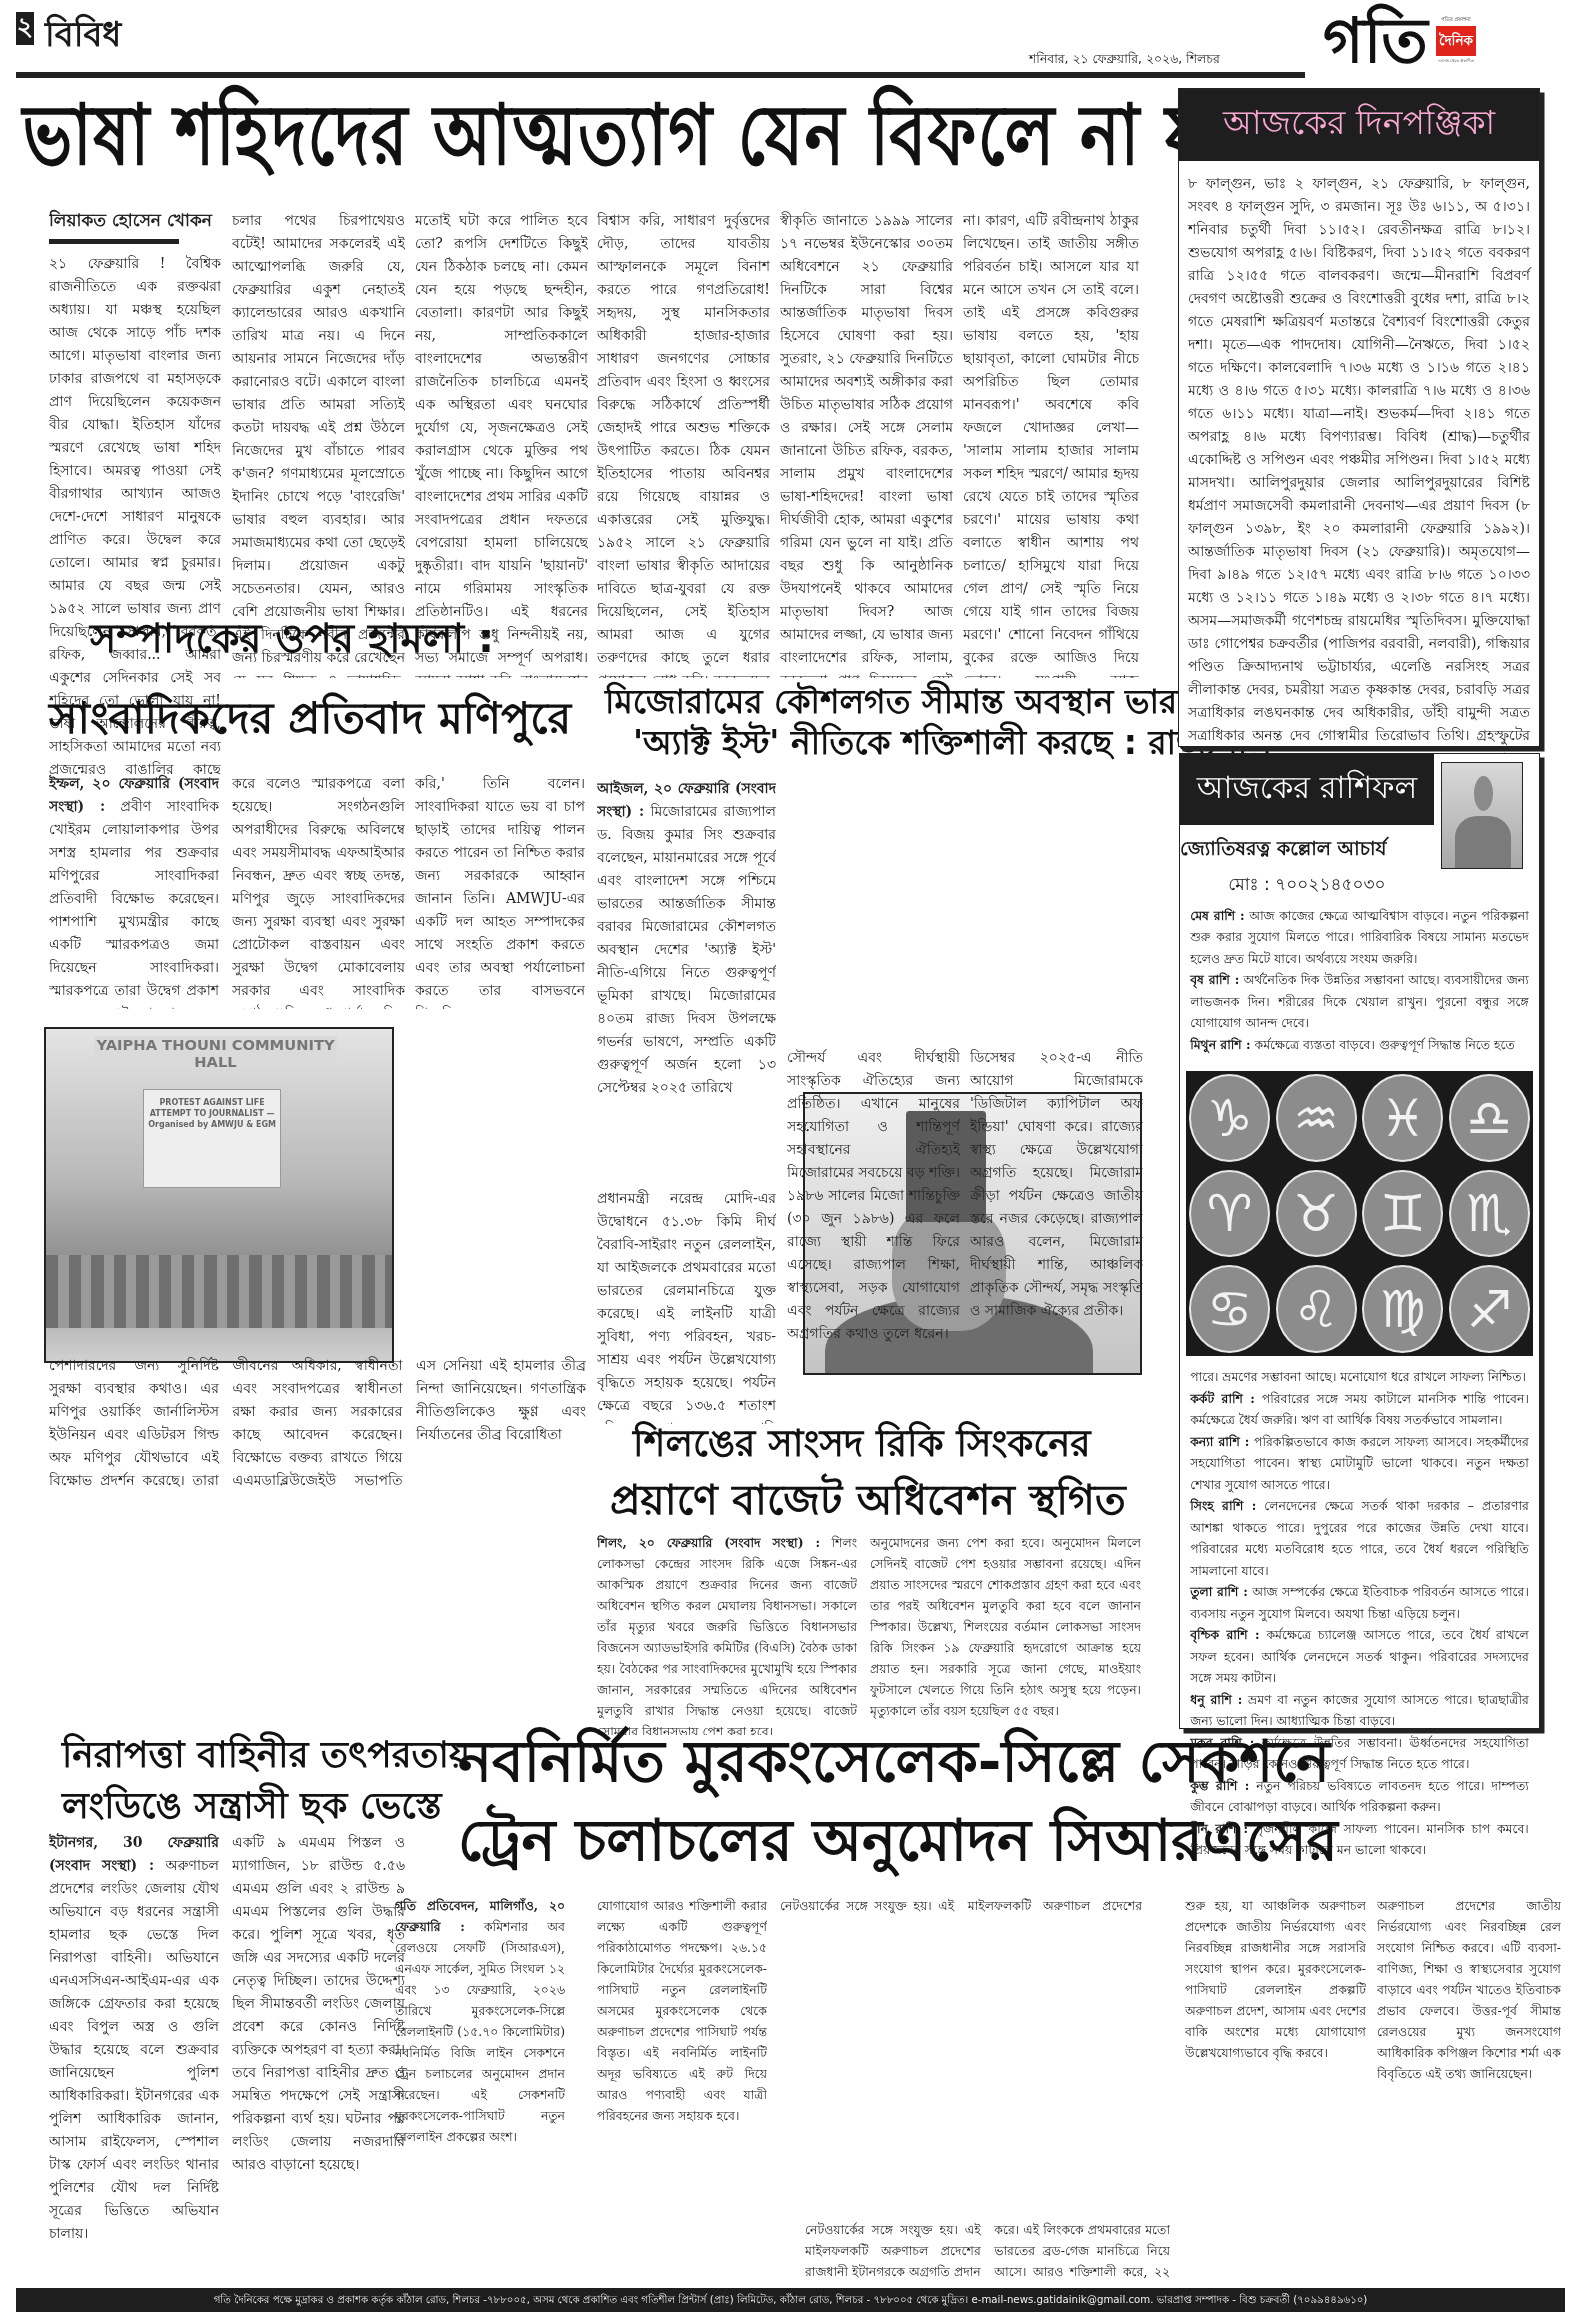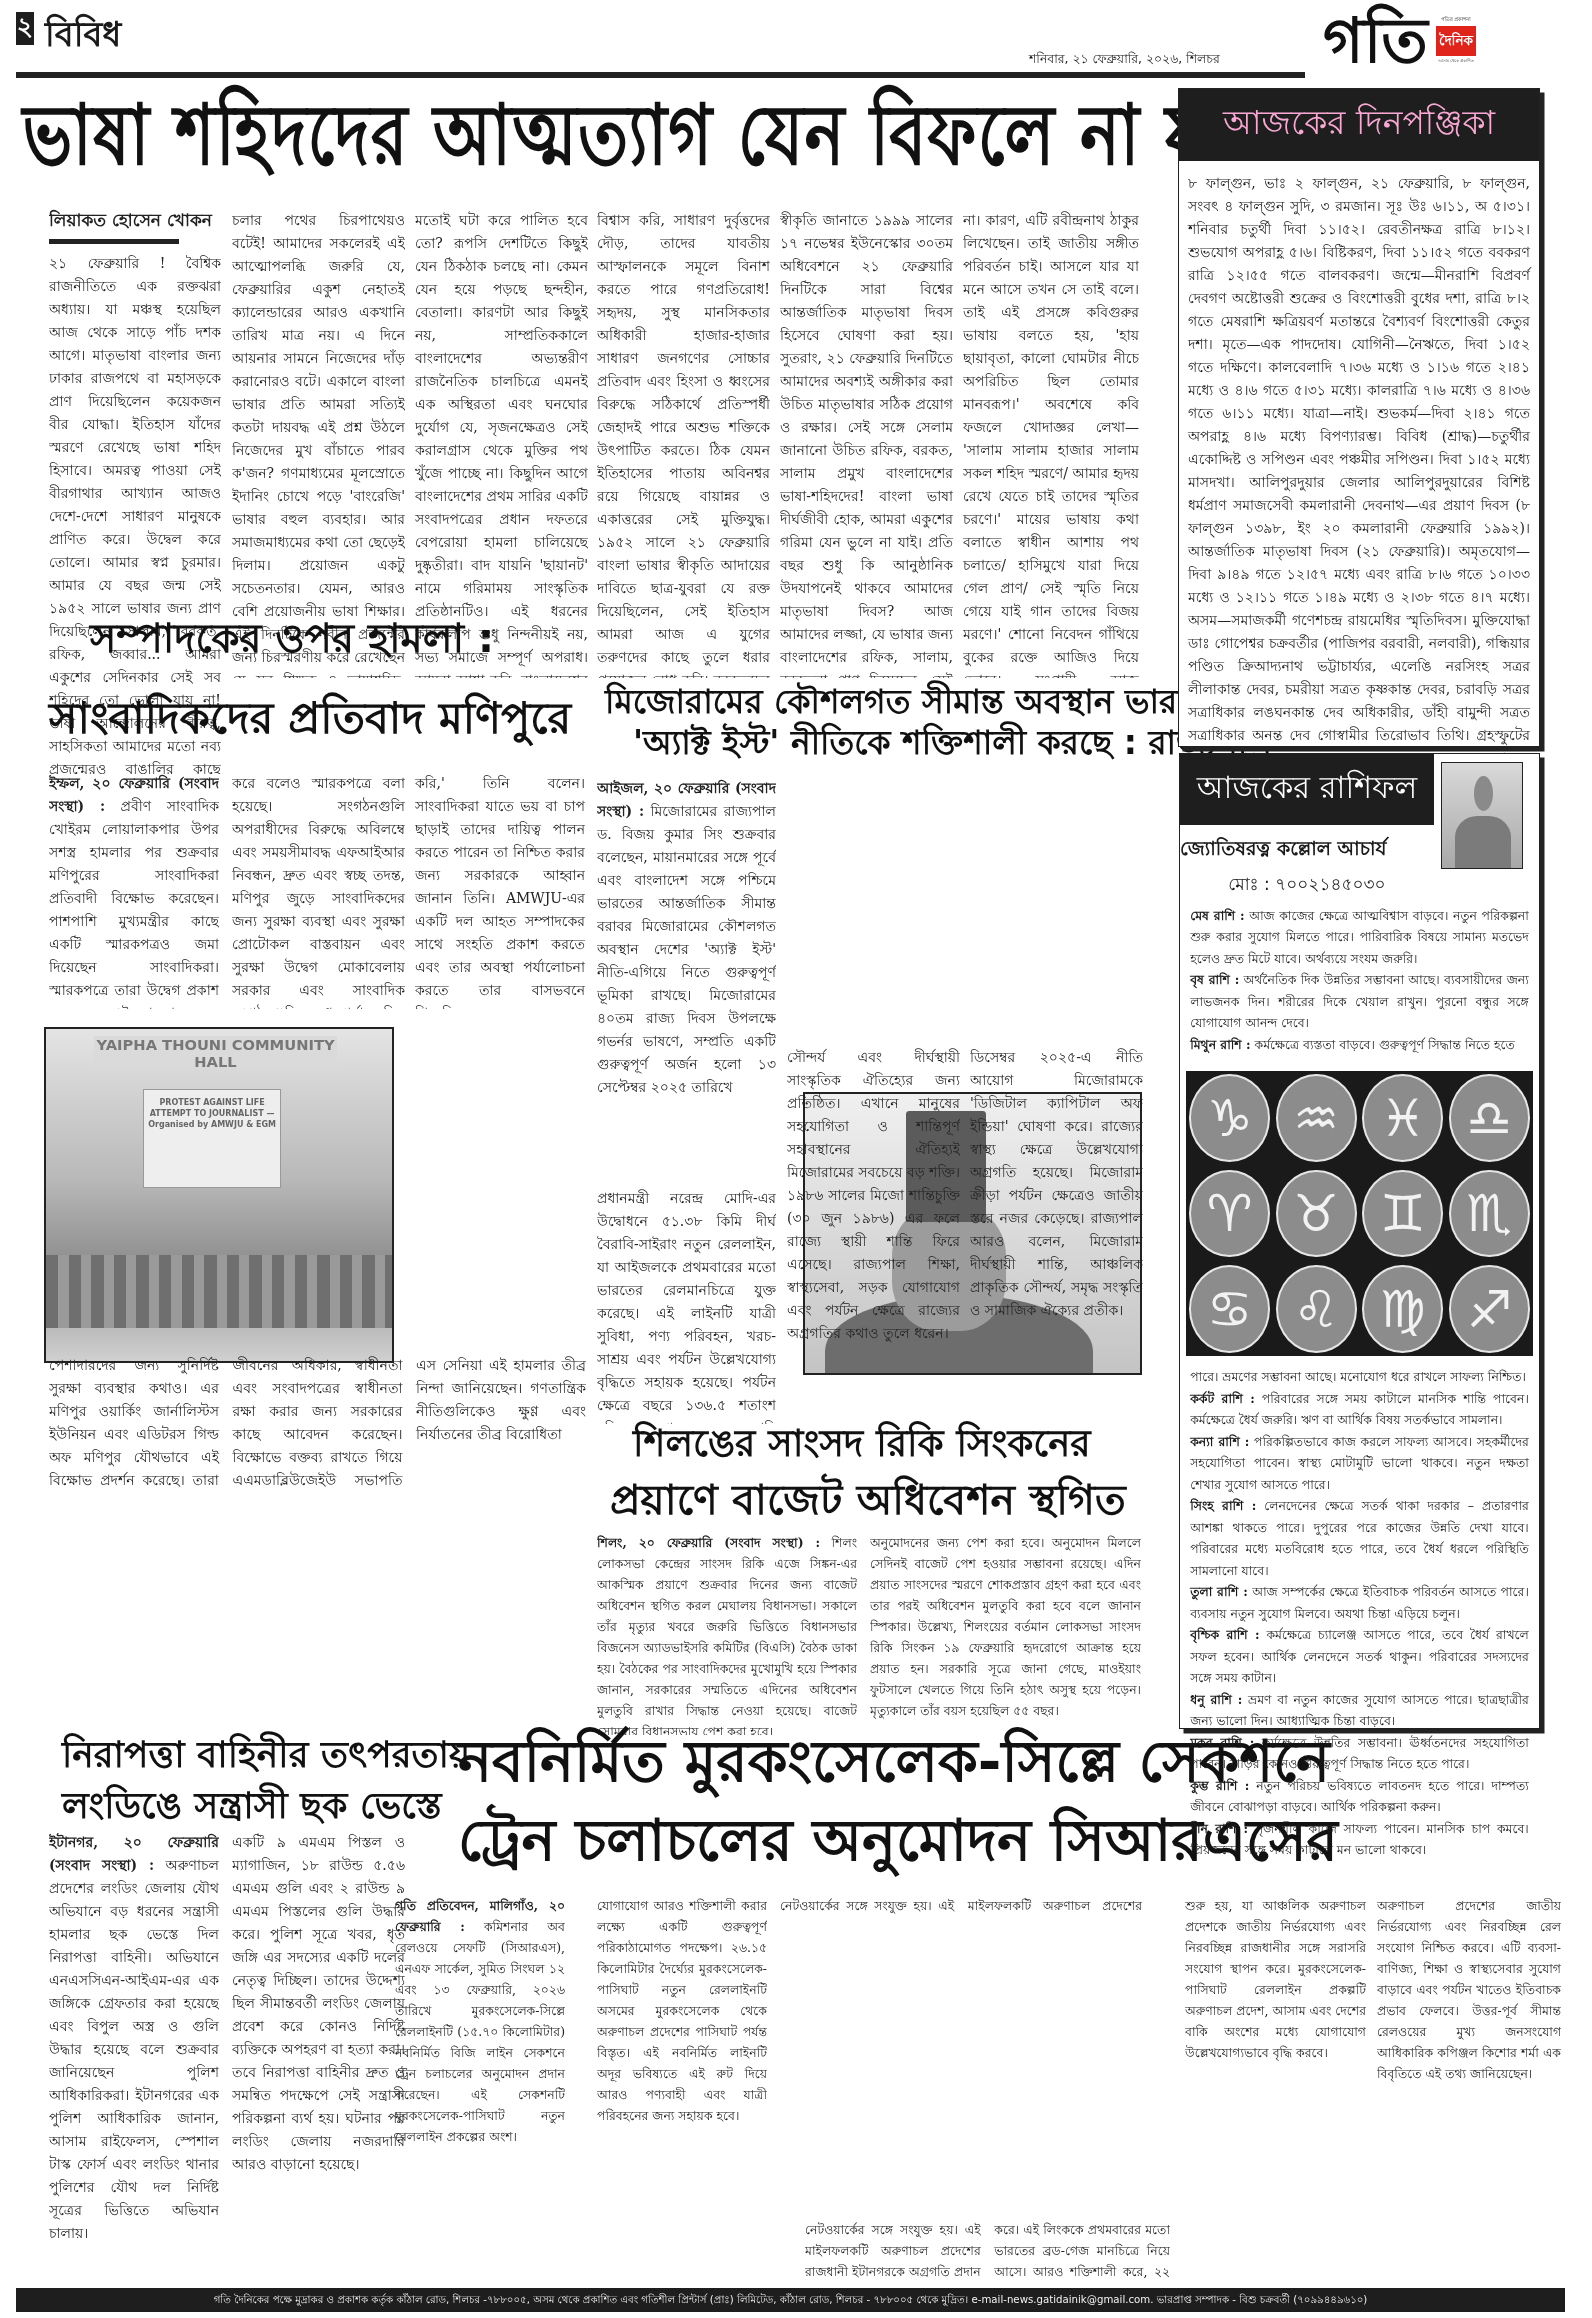--- a/index.html
+++ b/index.html
@@ -136,21 +136,21 @@
 <div class="abs hl" style="left:610px; top:1478px; font-size:41px;">প্রয়াণে বাজেট অধিবেশন স্থগিত</div>
 <div class="abs col" style="left:597px; top:1532px; width:260px; height:203px; font-size:12.4px; line-height:21px;">
   <span class="dl">শিলং, ২০ ফেব্রুয়ারি (সংবাদ সংস্থা) :</span>
   <span>শিলং লোকসভা কেন্দ্রের সাংসদ রিকি এজে সিঙ্কন-এর আকস্মিক প্রয়াণে শুক্রবার দিনের জন্য বাজেট অধিবেশন স্থগিত করল মেঘালয় বিধানসভা। সকালে তাঁর মৃত্যুর খবরে জরুরি ভিত্তিতে বিধানসভার বিজনেস অ্যাডভাইসরি কমিটির (বিএসি) বৈঠক ডাকা হয়। বৈঠকের পর সাংবাদিকদের মুখোমুখি হয়ে স্পিকার জানান, সরকারের সম্মতিতে এদিনের অধিবেশন মুলতুবি রাখার সিদ্ধান্ত নেওয়া হয়েছে। বাজেট সোমবার বিধানসভায় পেশ করা হবে।</span>
 </div>
 <div class="abs col" style="left:870px; top:1532px; width:271px; height:203px; font-size:12.4px; line-height:21px;">অনুমোদনের জন্য পেশ করা হবে। অনুমোদন মিললে সেদিনই বাজেট পেশ হওয়ার সম্ভাবনা রয়েছে। এদিন প্রয়াত সাংসদের স্মরণে শোকপ্রস্তাব গ্রহণ করা হবে এবং তার পরই অধিবেশন মুলতুবি করা হবে বলে জানান স্পিকার। উল্লেখ্য, শিলংয়ের বর্তমান লোকসভা সাংসদ রিকি সিংকন ১৯ ফেব্রুয়ারি হৃদরোগে আক্রান্ত হয়ে প্রয়াত হন। সরকারি সূত্রে জানা গেছে, মাওইয়াং ফুটসালে খেলতে গিয়ে তিনি হঠাৎ অসুস্থ হয়ে পড়েন। মৃত্যুকালে তাঁর বয়স হয়েছিল ৫৫ বছর।</div>
 
 <div class="abs hl" style="left:62px; top:1735px; font-size:36px;">নিরাপত্তা বাহিনীর তৎপরতায়</div>
 <div class="abs hl" style="left:62px; top:1786px; font-size:36px;">লংডিঙে সন্ত্রাসী ছক ভেস্তে</div>
 <div class="abs col" style="left:49px; top:1831px; width:170px; height:452px;">
-  <span class="dl">ইটানগর, ২০ ফেব্রুয়ারি (সংবাদ সংস্থা) :</span>
+  <span class="dl">ইটানগর, 30 ফেব্রুয়ারি (সংবাদ সংস্থা) :</span>
   <span>অরুণাচল প্রদেশের লংডিং জেলায় যৌথ অভিযানে বড় ধরনের সন্ত্রাসী হামলার ছক ভেস্তে দিল নিরাপত্তা বাহিনী। অভিযানে এনএসসিএন-আইএম-এর এক জঙ্গিকে গ্রেফতার করা হয়েছে এবং বিপুল অস্ত্র ও গুলি উদ্ধার হয়েছে বলে শুক্রবার জানিয়েছেন পুলিশ আধিকারিকরা। ইটানগরের এক পুলিশ আধিকারিক জানান, আসাম রাইফেলস, স্পেশাল টাস্ক ফোর্স এবং লংডিং থানার পুলিশের যৌথ দল নির্দিষ্ট সূত্রের ভিত্তিতে অভিযান চালায়।</span>
 </div>
 <div class="abs col" style="left:232px; top:1831px; width:173px; height:452px;">একটি ৯ এমএম পিস্তল ও ম্যাগাজিন, ১৮ রাউন্ড ৫.৫৬ এমএম গুলি এবং ২ রাউন্ড ৯ এমএম পিস্তলের গুলি উদ্ধার করে। পুলিশ সূত্রে খবর, ধৃত জঙ্গি এর সদস্যের একটি দলের নেতৃত্ব দিচ্ছিল। তাদের উদ্দেশ্য ছিল সীমান্তবর্তী লংডিং জেলায় প্রবেশ করে কোনও নির্দিষ্ট ব্যক্তিকে অপহরণ বা হত্যা করা। তবে নিরাপত্তা বাহিনীর দ্রুত ও সমন্বিত পদক্ষেপে সেই সন্ত্রাসী পরিকল্পনা ব্যর্থ হয়। ঘটনার পর লংডিং জেলায় নজরদারি আরও বাড়ানো হয়েছে।</div>
 
 <div class="abs hl" style="left:458px; top:1730px; font-size:57px;">নবনির্মিত মুরকংসেলেক-সিল্লে সেকশনে</div>
 <div class="abs hl" style="left:458px; top:1809px; font-size:57px;">ট্রেন চলাচলের অনুমোদন সিআরএসের</div>
 
 <div class="abs col" style="left:395px; top:1895px; width:170px; height:390px; font-size:12.4px; line-height:21px;">
   <span class="dl">গতি প্রতিবেদন, মালিগাঁও, ২০ ফেব্রুয়ারি :</span>
   <span>কমিশনার অব রেলওয়ে সেফটি (সিআরএস), এনএফ সার্কেল, সুমিত সিংঘল ১২ এবং ১৩ ফেব্রুয়ারি, ২০২৬ তারিখে মুরকংসেলেক-সিল্লে রেললাইনটি (১৫.৭০ কিলোমিটার) নবনির্মিত বিজি লাইন সেকশনে ট্রেন চলাচলের অনুমোদন প্রদান করেছেন। এই সেকশনটি মুরকংসেলেক-পাসিঘাট নতুন রেললাইন প্রকল্পের অংশ।</span>

